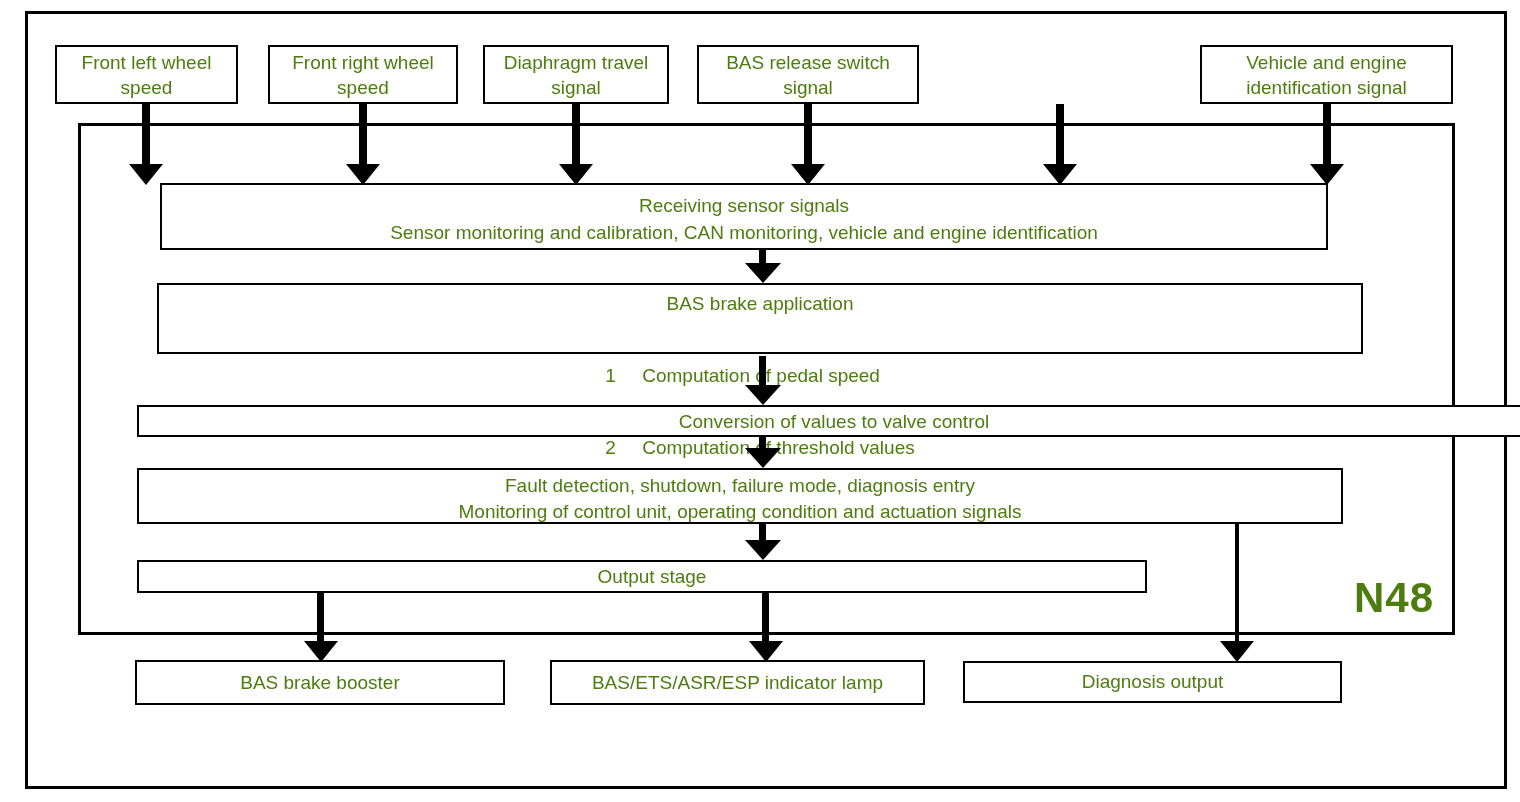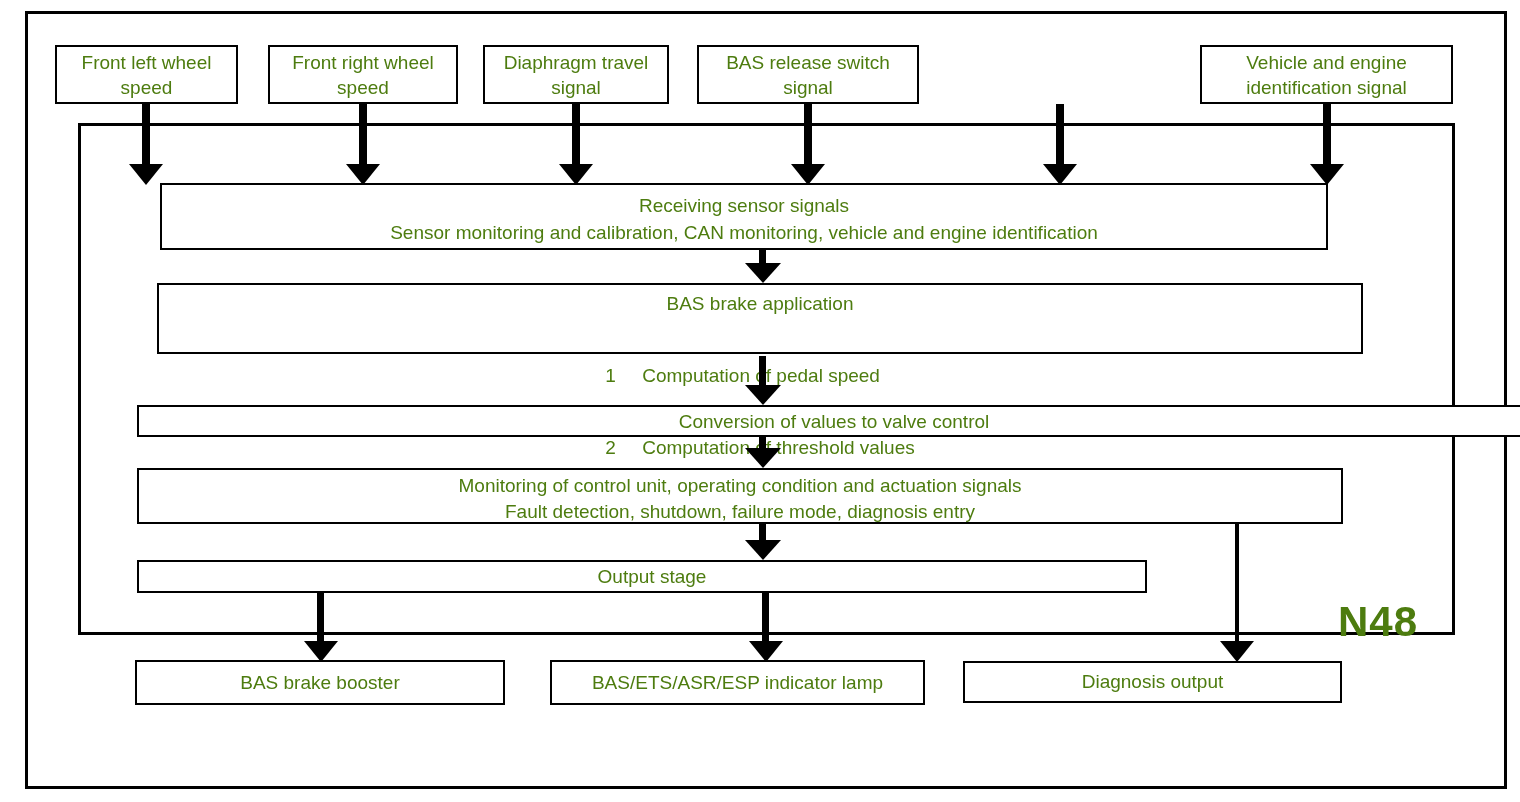--- a/index.html
+++ b/index.html
@@ -16,21 +16,21 @@
   .input-box {
     display:flex; align-items:center; justify-content:center; text-align:center;
     font-size:19px; line-height:25px; padding:0 4px;
   }
   .cu-frame {
     position:absolute; left:78px; top:123px; width:1377px; height:512px;
     border:3px solid #000; box-sizing:border-box; background:#fff;
   }
   .cu-designation {
     position:absolute; left:1338px; top:574px; width:112px;
-    font-size:42px; font-weight:bold; letter-spacing:1px; text-align:left;margin-top:24px;
+    font-size:42px; font-weight:bold; letter-spacing:1px; text-align:center;
   }
   .stage { text-align:center; font-size:19px; overflow:visible; }
   .stage .ln { line-height:27px; }
   .s1 { padding-top:7px; }
   .s2 { padding-top:5px; }
   .s2 .ln { line-height:28px; }
   .numbered { display:inline-block; text-align:left; white-space:pre; }
   .numbered div { line-height:28px; }
   .s3 .ln { line-height:29px; }
   .s4 { padding-top:3px; }
@@ -87,22 +87,22 @@
       <div>1     Computation of pedal speed</div>
       <div>2     Computation of threshold values</div>
     </div>
   </div>
 
   <div class="box stage s3" style="left:137px; top:405px; width:1394px; height:32px;">
     <div class="ln">Conversion of values to valve control</div>
   </div>
 
   <div class="box stage s4" style="left:137px; top:468px; width:1206px; height:56px;">
+    <div class="ln">Fault detection, shutdown, failure mode, diagnosis entry</div>
     <div class="ln">Monitoring of control unit, operating condition and actuation signals</div>
-    <div class="ln">Fault detection, shutdown, failure mode, diagnosis entry</div>
   </div>
 
   <div class="box stage s5" style="left:137px; top:560px; width:1010px; height:33px;padding-left:20px;">
     <div class="ln">Output stage</div>
   </div>
 
   <div class="box output-box" style="left:135px; top:660px; width:370px; height:45px;">
     <span>BAS brake booster</span>
   </div>
   <div class="box output-box" style="left:550px; top:660px; width:375px; height:45px;">

